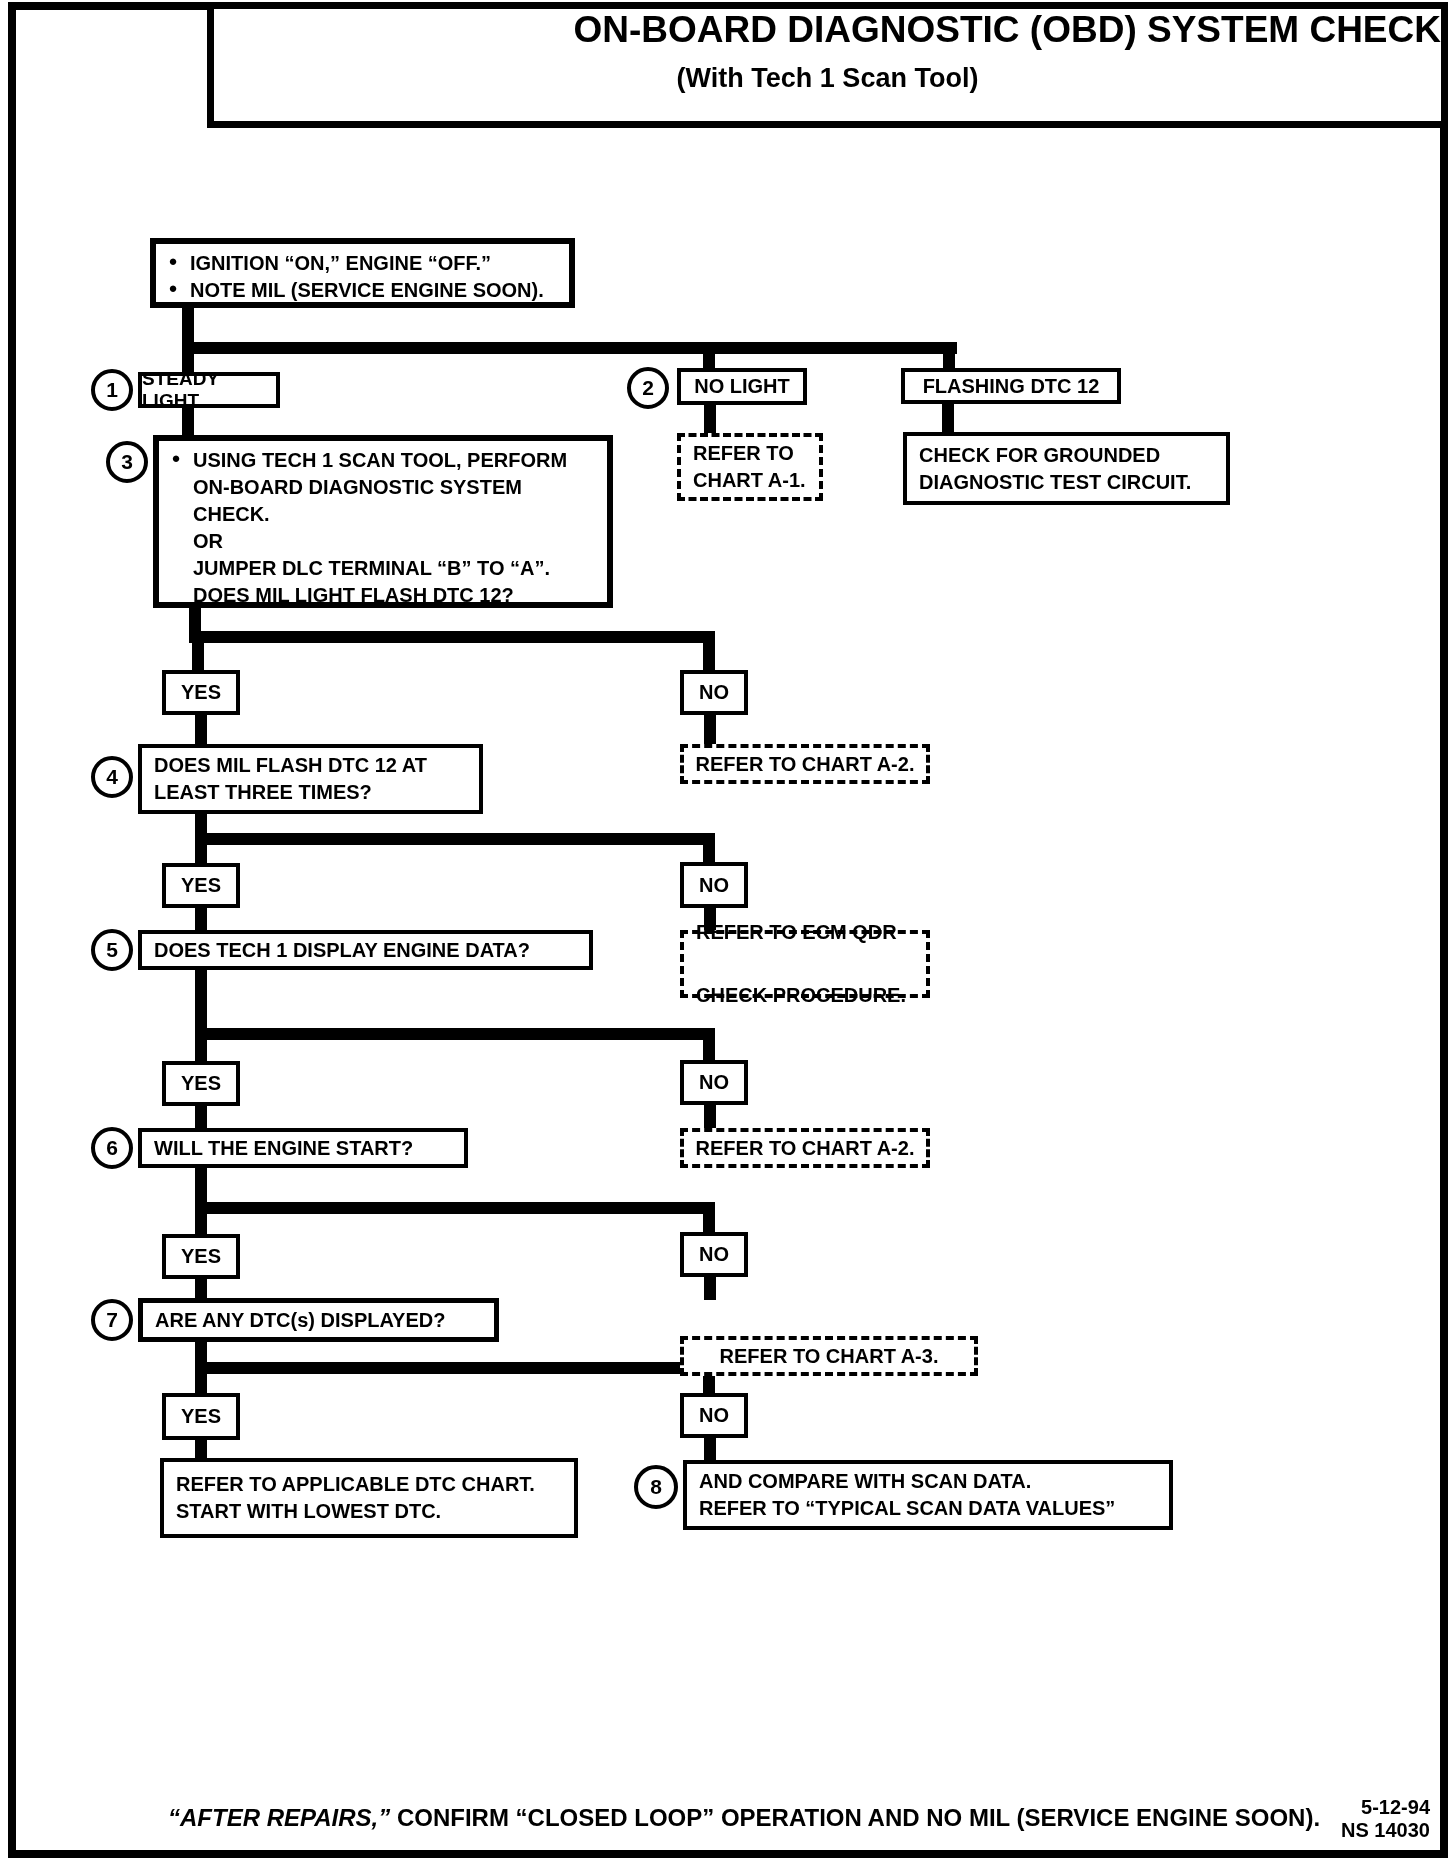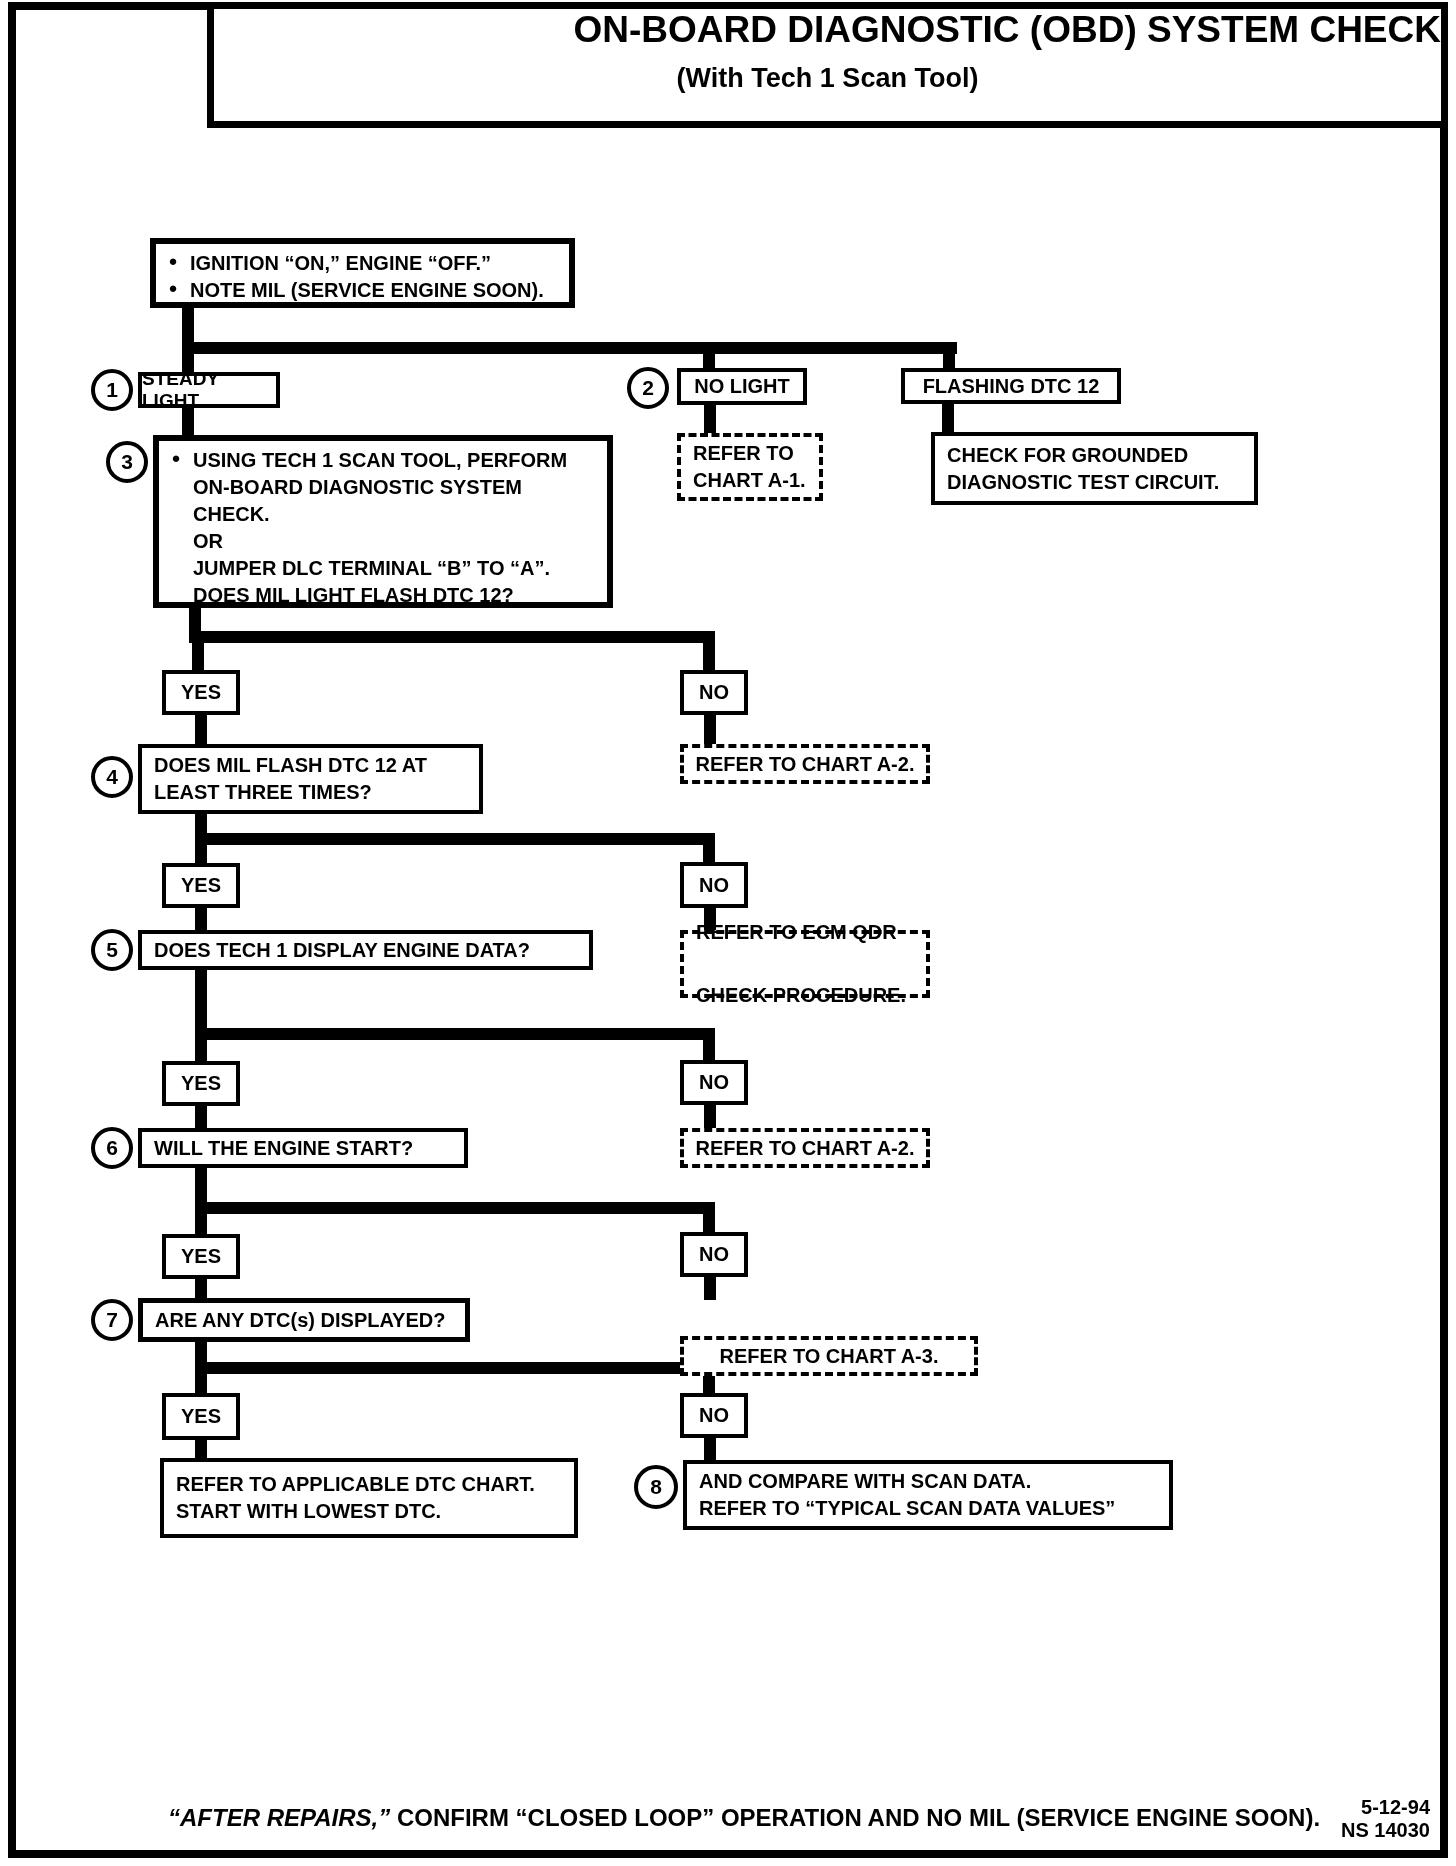--- a/index.html
+++ b/index.html
@@ -105,21 +105,21 @@
   <div class="circle" style="left:627px;top:367px;">2</div>
   <div class="node cc" style="left:677px;top:368px;width:130px;height:37px;">NO LIGHT</div>
 
   <div class="node cc" style="left:901px;top:368px;width:220px;height:36px;">FLASHING DTC 12</div>
 
   <div class="node dashed lft" style="left:677px;top:433px;width:146px;height:68px;">
     <div class="tline">REFER TO</div>
     <div class="tline">CHART A-1.</div>
   </div>
 
-  <div class="node lft" style="left:903px;top:432px;width:327px;height:73px;margin-left:28px;">
+  <div class="node lft" style="left:903px;top:432px;width:327px;height:73px;">
     <div class="tline">CHECK FOR GROUNDED</div>
     <div class="tline">DIAGNOSTIC TEST CIRCUIT.</div>
   </div>
 
   <div class="circle" style="left:106px;top:441px;">3</div>
   <div class="node thick" style="left:153px;top:435px;width:460px;height:173px;padding-top:6px;">
     <div class="bl">
       <span class="blt">●</span>
       <div>
         <div class="tline">USING TECH 1 SCAN TOOL, PERFORM</div>
@@ -160,21 +160,21 @@
   <div class="circle" style="left:91px;top:1127px;">6</div>
   <div class="node lft" style="left:138px;top:1128px;width:330px;height:40px;">
     <div class="tline">WILL THE ENGINE START?</div>
   </div>
   <div class="node dashed cc" style="left:680px;top:1128px;width:250px;height:40px;">REFER TO CHART A-2.</div>
 
   <div class="node cc" style="left:162px;top:1234px;width:78px;height:45px;">YES</div>
   <div class="node cc" style="left:680px;top:1232px;width:68px;height:45px;">NO</div>
 
   <div class="circle" style="left:91px;top:1299px;">7</div>
-  <div class="node lft" style="left:138px;top:1298px;width:332px;height:44px;border-width:5px;">
+  <div class="node lft" style="left:138px;top:1298px;width:361px;height:44px;border-width:5px;">
     <div class="tline">ARE ANY DTC(s) DISPLAYED?</div>
   </div>
   <div class="node dashed cc" style="left:680px;top:1336px;width:298px;height:40px;">REFER TO CHART A-3.</div>
 
   <div class="node cc" style="left:162px;top:1393px;width:78px;height:47px;">YES</div>
   <div class="node cc" style="left:680px;top:1393px;width:68px;height:45px;">NO</div>
 
   <div class="node lft" style="left:160px;top:1458px;width:418px;height:80px;">
     <div class="tline">REFER TO APPLICABLE DTC CHART.</div>
     <div class="tline">START WITH LOWEST DTC.</div>

